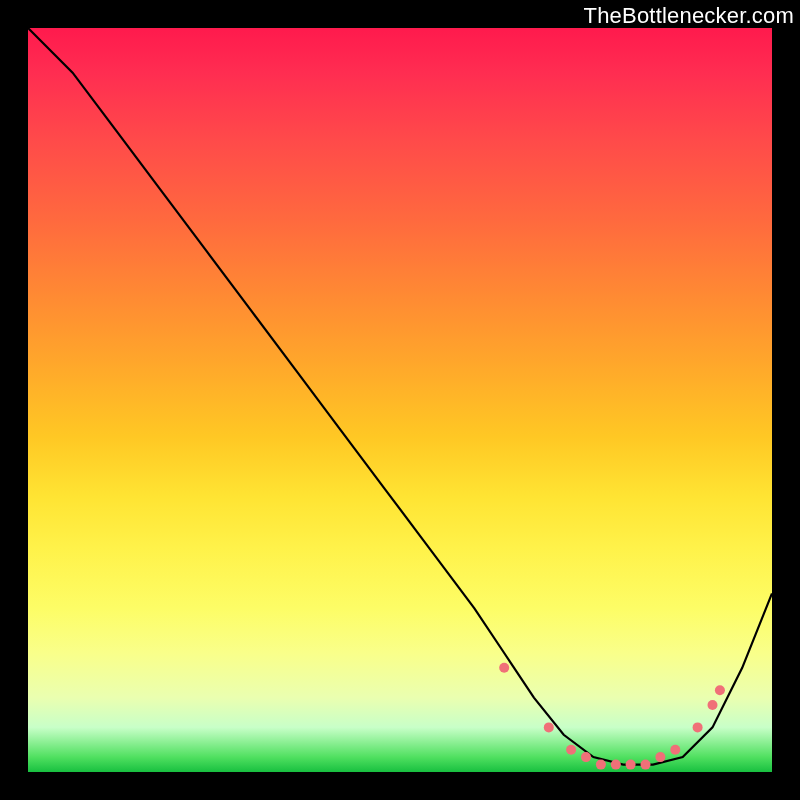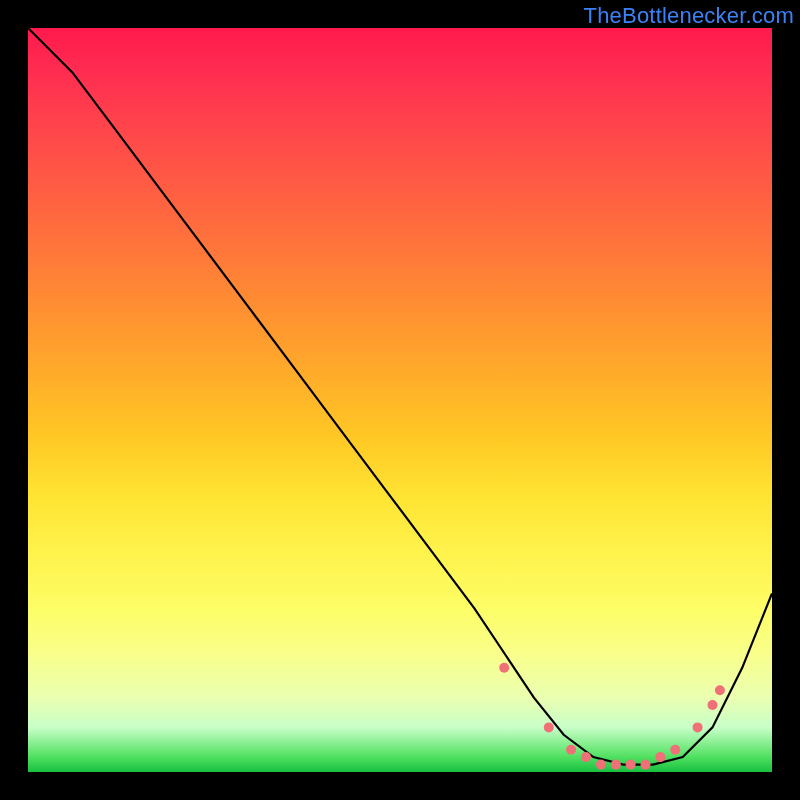--- a/index.html
+++ b/index.html
@@ -45,21 +45,21 @@
   .plot-area svg {
     position: absolute;
     left: 0;
     top: 0;
   }
   .watermark {
     position: absolute;
     top: 3px;
     right: 6px;
     font-size: 22px;
-    color: #3b82f6;
+    color: #ffffff;
     font-weight: 500;
     letter-spacing: 0.2px;
     user-select: none;
   }
 </style>
 </head>
 <body>
 
 <div class="frame">
 

